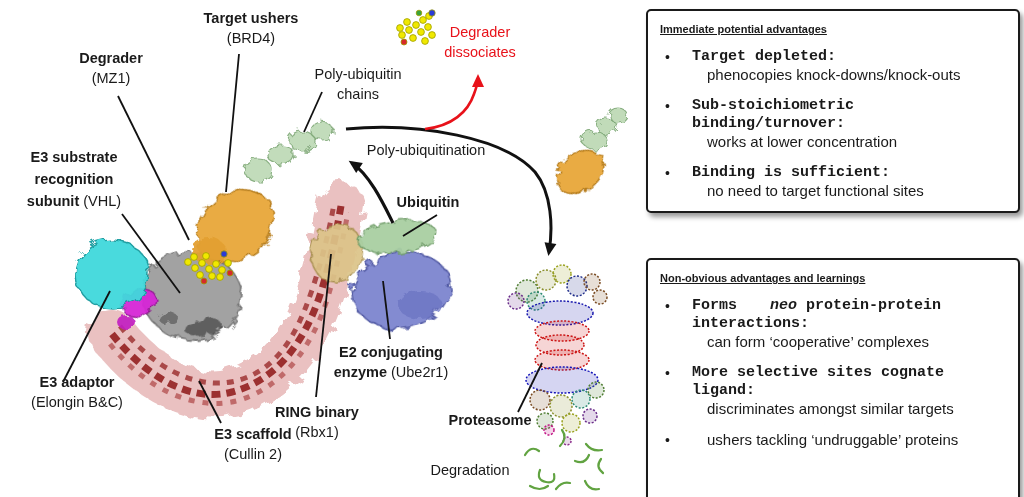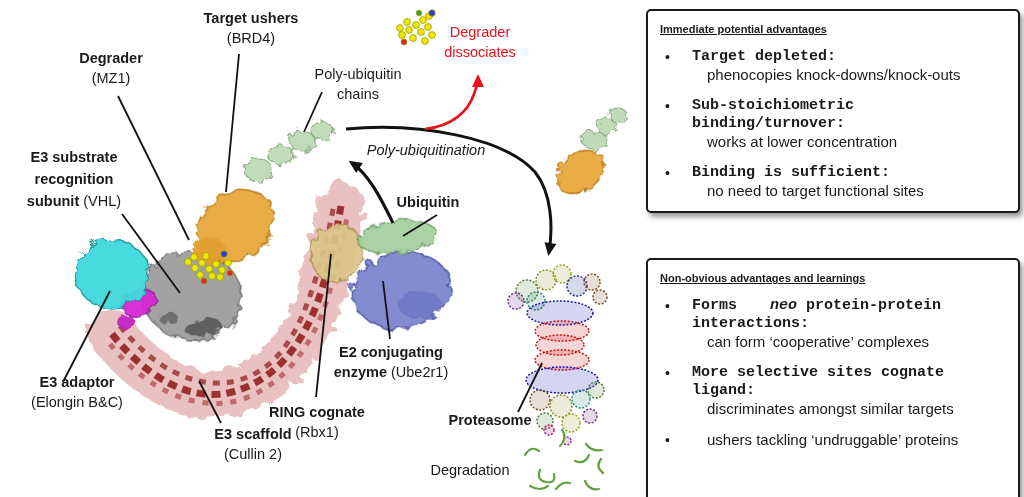--- a/index.html
+++ b/index.html
@@ -211,36 +211,36 @@
     <span>Poly-ubiquitin</span><br>
     <span>chains</span>
   </div>
 
   <div class="lbl red" style="left:480px;top:22px;">
     <span>Degrader</span><br>
     <span>dissociates</span>
   </div>
 
 
-  <div class="lbl" style="left:426px;top:140px;font-style:italic;">
+  <div class="lbl" style="left:426px;top:140px;">
     <span>Poly-ubiquitination</span>
   </div>
 
   <div class="lbl bold" style="left:428px;top:192px;">
     <span>Ubiquitin</span>
   </div>
 
   <div class="lbl" style="left:391px;top:342px;">
     <span class="b">E2 conjugating</span><br>
     <span class="b">enzyme</span>
     <span>(Ube2r1)</span>
   </div>
 
   <div class="lbl" style="left:317px;top:402px;">
-    <span class="b">RING cognate</span><br>
+    <span class="b">RING binary</span><br>
     <span>(Rbx1)</span>
   </div>
 
   <div class="lbl" style="left:62px;top:372px;margin-left:15px;">
     <span class="b">E3 adaptor</span><br>
     <span>(Elongin B&amp;C)</span>
   </div>
 
   <div class="lbl" style="left:213px;top:424px;margin-left:40px;">
     <span class="b">E3 scaffold</span><br>

